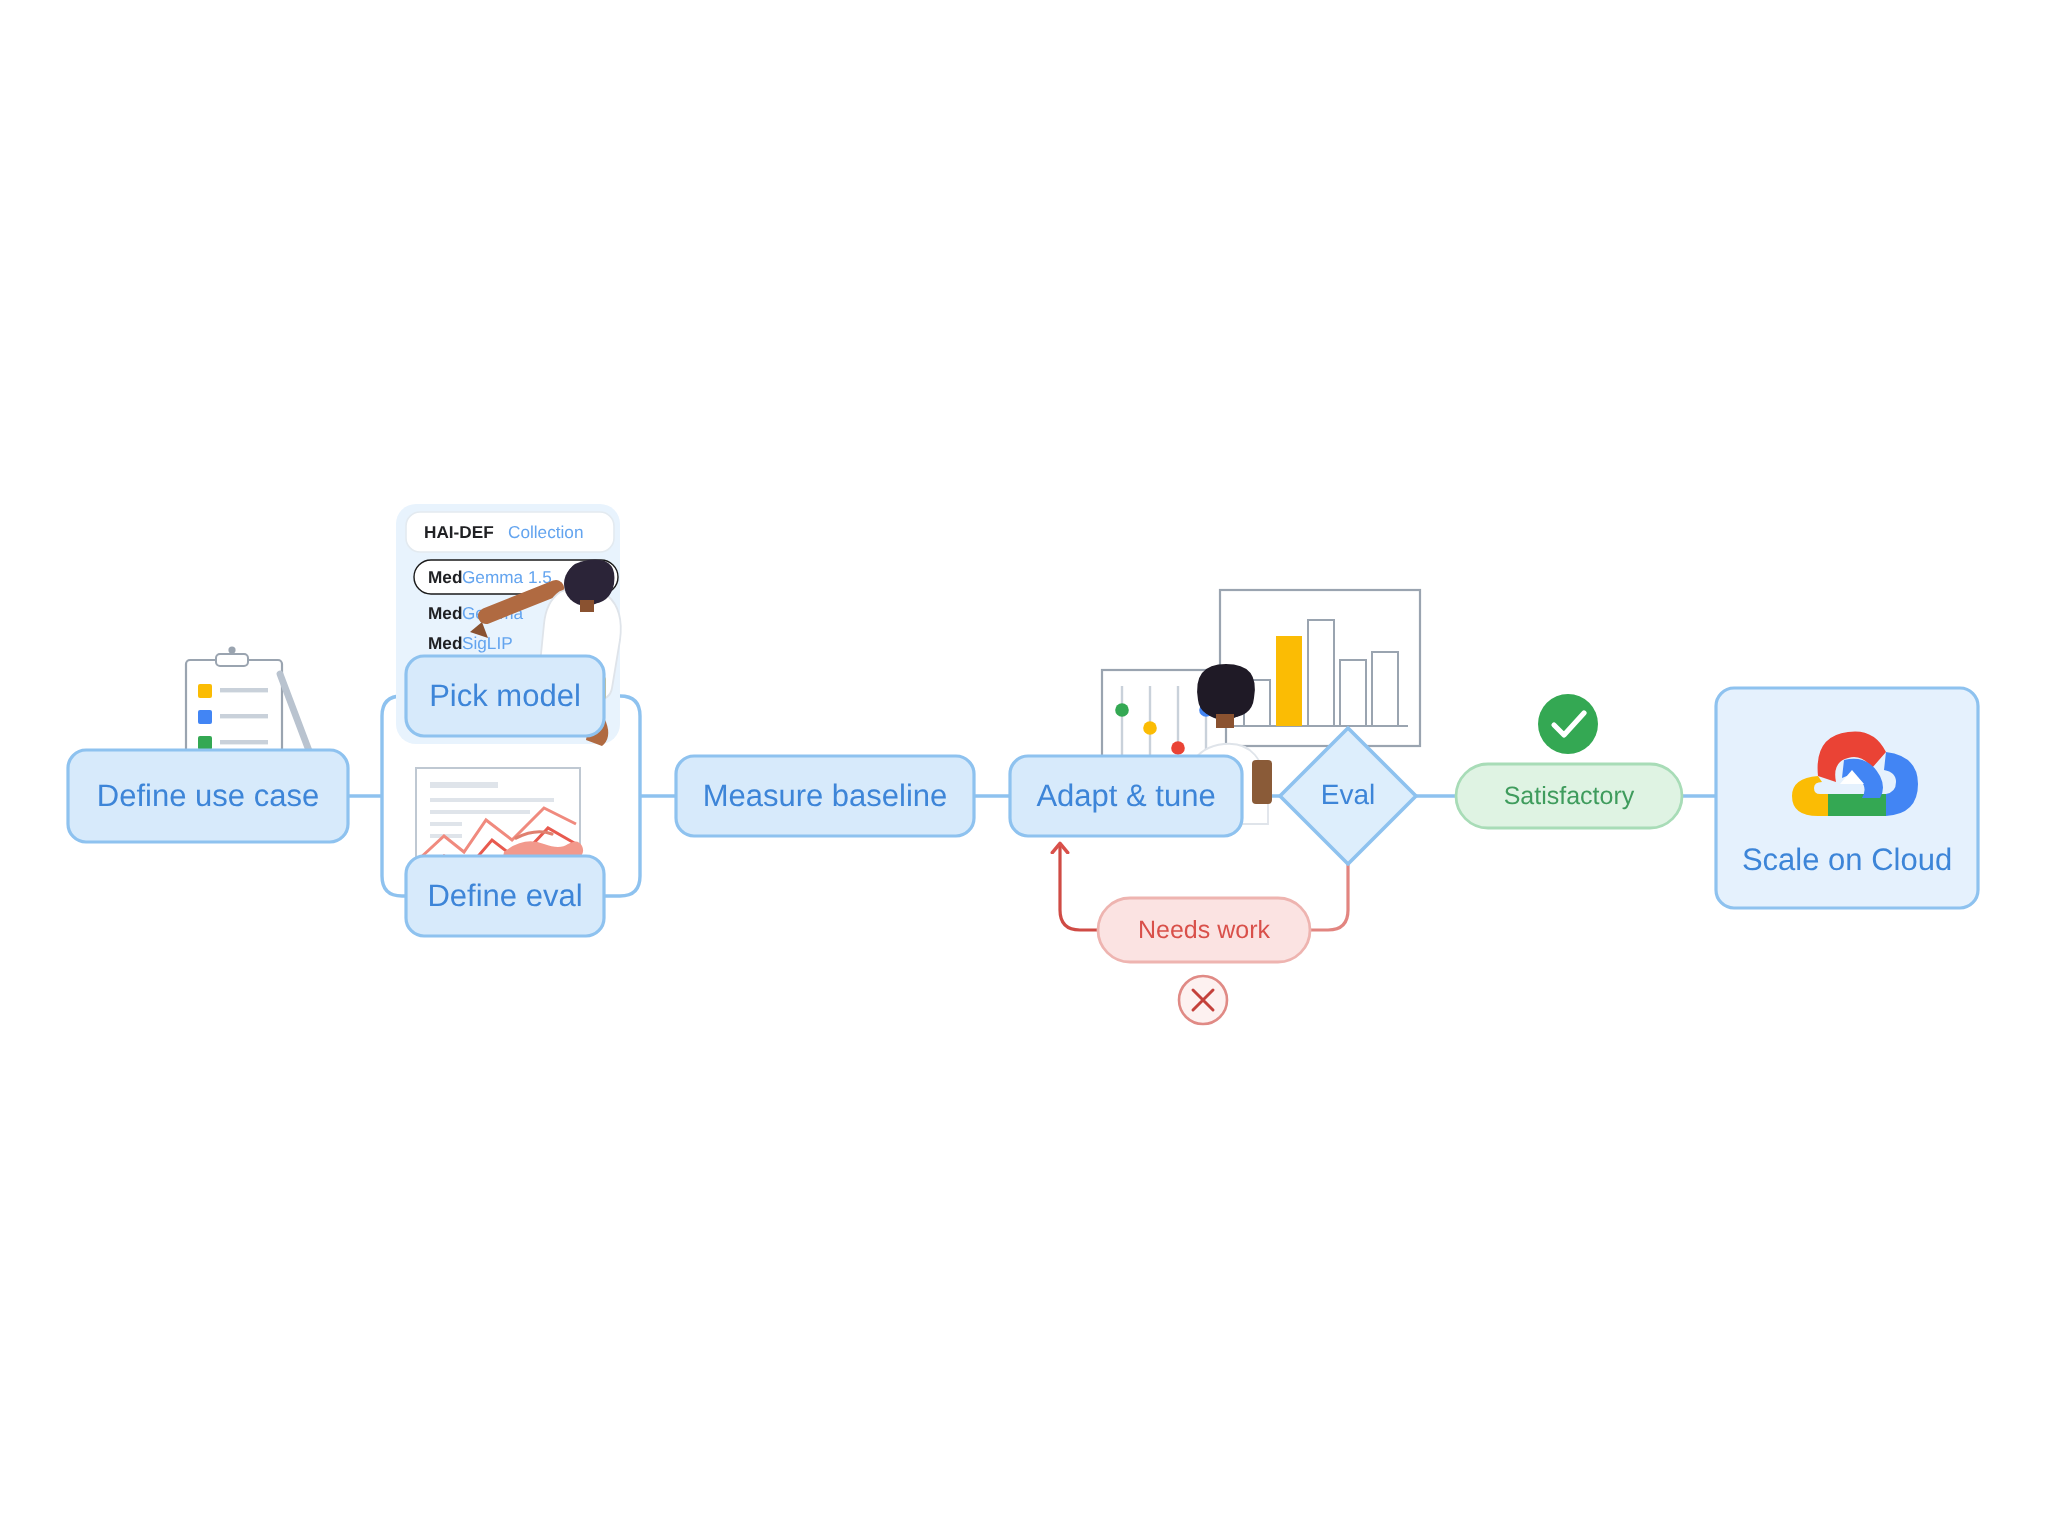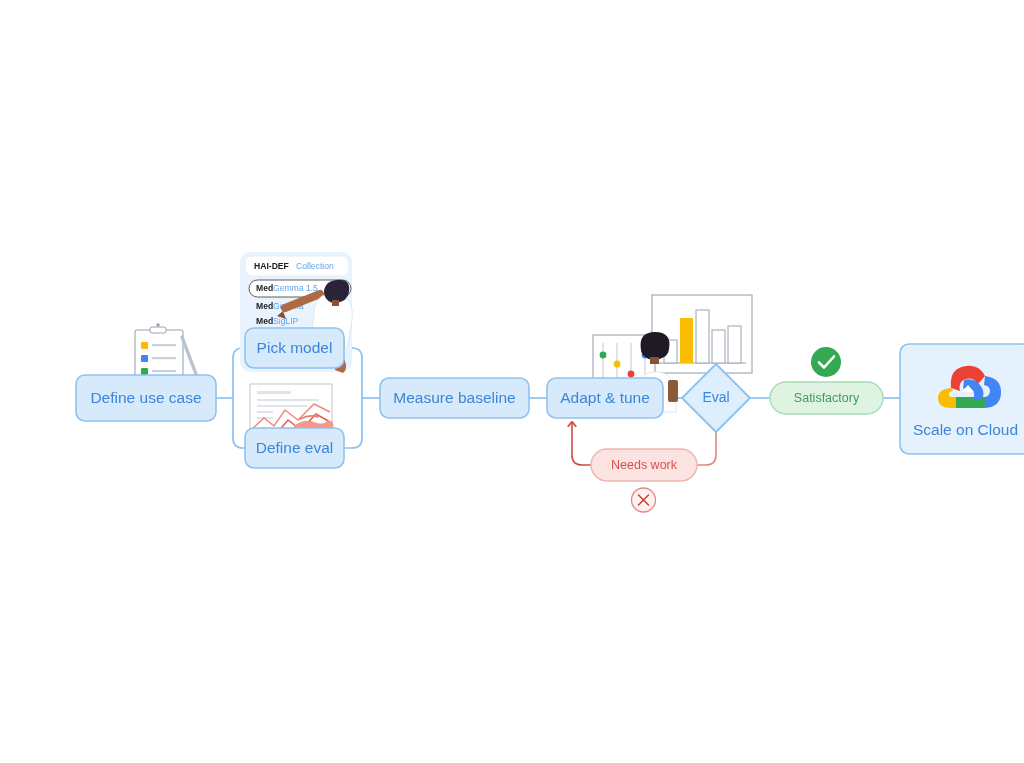--- a/index.html
+++ b/index.html
@@ -12,21 +12,20 @@
     height: 763px;
     font-family: "Liberation Sans", sans-serif;
     overflow: hidden;
     position: relative;
   }
   #stage {
     position: absolute;
     left: 0; top: 0;
     width: 811px;
     height: 763px;
-    margin-left: 42px;
   }
   svg#flow {
     position: absolute;
     left: 0; top: 0;
     width: 1024px;
     height: 763px;
   }
   .node-label {
     font-family: "Liberation Sans", sans-serif;
     fill: #3d85d8;

